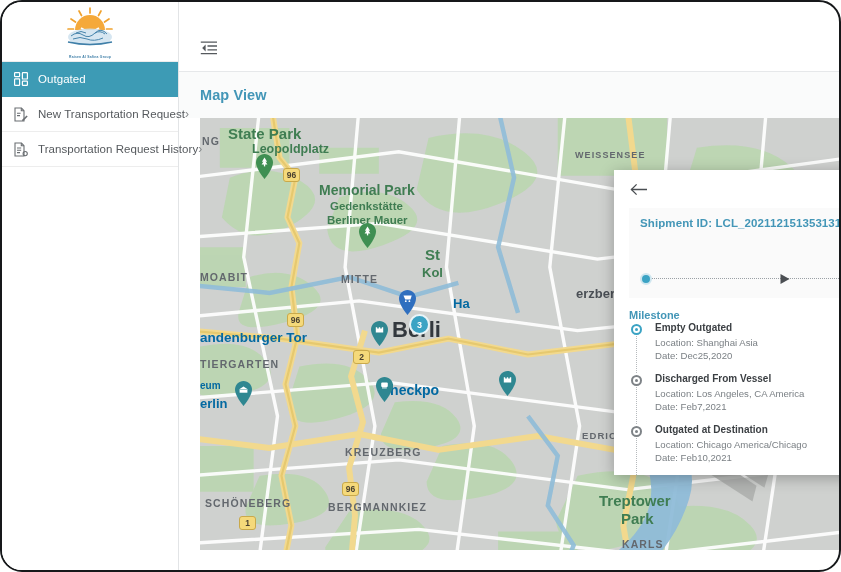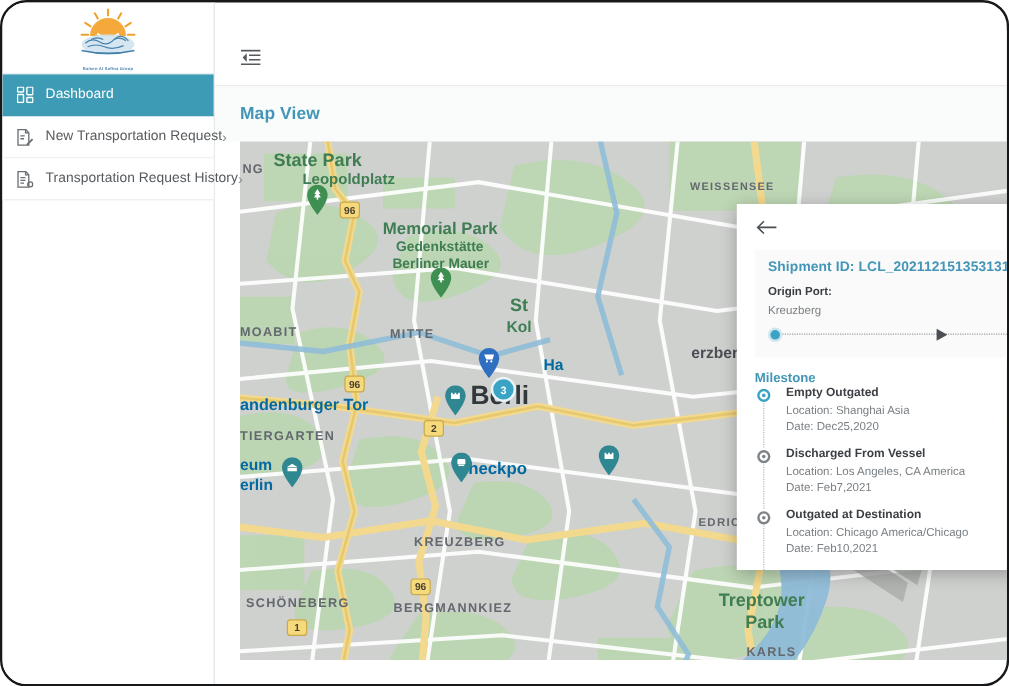--- a/index.html
+++ b/index.html
@@ -316,21 +316,21 @@
 
     <div class="nav-item active">
       <span class="nav-ico">
         <svg width="14" height="14" viewBox="0 0 14 14" fill="none" stroke="#ffffff" stroke-width="1.2">
           <rect x="0.6" y="0.6" width="5" height="4" rx="0.6"></rect>
           <rect x="8.4" y="0.6" width="5" height="6.4" rx="0.6"></rect>
           <rect x="0.6" y="6.8" width="5" height="6.6" rx="0.6"></rect>
           <rect x="8.4" y="9.2" width="5" height="4.2" rx="0.6"></rect>
         </svg>
       </span>
-      <span class="nav-label">Dashboard</span>
+      <span class="nav-label">Outgated</span>
       <span class="nav-chev"></span>
     </div>
 
     <div class="nav-item">
       <span class="nav-ico">
         <svg width="14" height="15" viewBox="0 0 14 15" fill="none" stroke="#6a6e72" stroke-width="1.1">
           <path d="M1 1h6.5L10 3.6V14H1z"></path>
           <path d="M7.3 1v2.7H10"></path>
           <path d="M8.4 12.6l4.2-4.2 1.1 1.1-4.2 4.2-1.5.4z" fill="#6a6e72" stroke="none"></path>
           <path d="M3 6.3h3.6M3 8.6h3"></path>
@@ -439,29 +439,29 @@
 
       <div>
           <div class="map-label lbl-hood" style="left: 2px; top: 17px; font-size: 10.5px;">NG</div>
           <div class="map-label lbl-park" style="left: 28px; top: 7px; font-size: 15px;">State Park</div>
           <div class="map-label lbl-park" style="left: 35px; top: 24px; font-size: 12.5px; padding-left: 17px;">Leopoldplatz</div>
           <div class="map-label lbl-hood" style="left: 375px; top: 32px; font-size: 9px;">WEISSENSEE</div>
           <div class="map-label lbl-park" style="left: 119px; top: 64px; font-size: 14px;">Memorial Park</div>
           <div class="map-label lbl-park" style="left: 130px; top: 82px; font-size: 11.5px;">Gedenkstätte</div>
           <div class="map-label lbl-park" style="left: 127px; top: 96px; font-size: 11.5px;">Berliner Mauer</div>
           <div class="map-label lbl-hood" style="left: 0px; top: 153px; font-size: 10.5px;">MOABIT</div>
-          <div class="map-label lbl-hood" style="left: 125px; top: 155px; font-size: 10.5px;">MITTE</div>
+          <div class="map-label lbl-hood" style="left: 141px; top: 155px; font-size: 10.5px;">MITTE</div>
           <div class="map-label lbl-park" style="left: 225px; top: 128px; font-size: 15px;">St</div>
           <div class="map-label lbl-park" style="left: 222px; top: 147px; font-size: 13px;">Kol</div>
           <div class="map-label lbl-poi" style="left: 253px; top: 178px; font-size: 13px;">Ha</div>
           <div class="map-label lbl-place" style="left: 376px; top: 168px; font-size: 13px;">erzberge</div>
           <div class="map-label lbl-poi" style="left: 0px; top: 212px; font-size: 13.5px;">andenburger Tor</div>
           <div class="map-label lbl-city" style="left: 192px; top: 199px; font-size: 22px;">Berli</div>
           <div class="map-label lbl-hood" style="left: 0px; top: 240px; font-size: 10.5px;">TIERGARTEN</div>
-          <div class="map-label lbl-poi" style="left: 0px; top: 262px; font-size: 13px;">eum</div>
+          <div class="map-label lbl-poi" style="left: 0px; top: 262px; font-size: 10px;">eum</div>
           <div class="map-label lbl-poi" style="left: 0px; top: 278px; font-size: 13px;">erlin</div>
           <div class="map-label lbl-poi" style="left: 180px; top: 264px; font-size: 14px;">Checkpo</div>
           <div class="map-label lbl-hood" style="left: 145px; top: 328px; font-size: 10.5px;">KREUZBERG</div>
           <div class="map-label lbl-hood" style="left: 382px; top: 312px; font-size: 9.5px;">EDRICHSFEL</div>
           <div class="map-label lbl-hood" style="left: 5px; top: 379px; font-size: 10.5px;">SCHÖNEBERG</div>
           <div class="map-label lbl-hood" style="left: 128px; top: 383px; font-size: 10.5px;">BERGMANNKIEZ</div>
           <div class="map-label lbl-park" style="left: 399px; top: 374px; font-size: 15px;">Treptower</div>
           <div class="map-label lbl-park" style="left: 421px; top: 392px; font-size: 15px;">Park</div>
           <div class="map-label lbl-park" style="left: 190px; top: 437px; font-size: 15px;">Park</div>
           <div class="map-label lbl-hood" style="left: 287px; top: 441px; font-size: 10.5px;">NEUKÖLLN</div>
@@ -525,24 +525,20 @@
             <path d="M6.6 1.4L1.4 6.5l5.2 5.1"></path>
           </svg>
         </div>
 
       </div>
 
       <div id="summary">
         <div id="shipment-id">Shipment ID: LCL_2021121513531313</div>
 
         <div class="route-row">
-          <div class="rcol">
-            <div class="rhead">Origin Port:</div>
-            <div class="rval">Kreuzberg</div>
-          </div>
           <div class="rcol right">
             <div class="rhead">Destination Port:</div>
             <div class="rval">Chicago</div>
           </div>
         </div>
 
         <div id="route-line">
           <div class="route-dash"></div>
           <div class="route-dot start"></div>
           <div id="route-arrow"></div>

